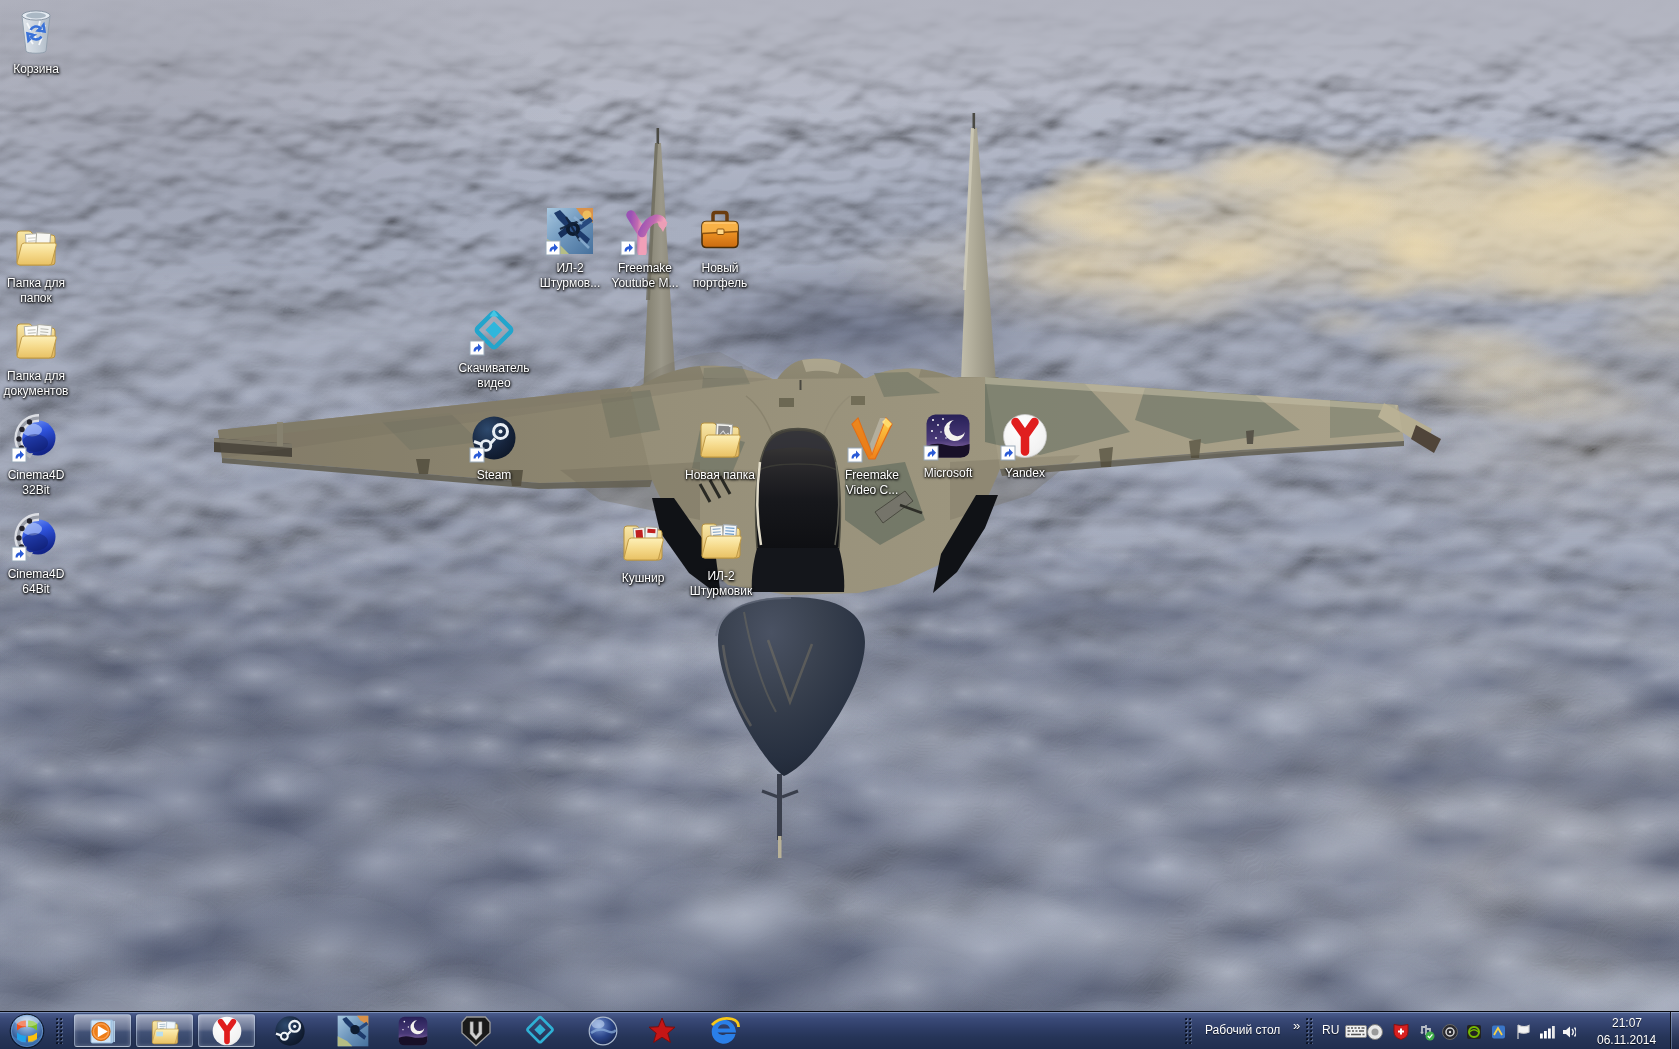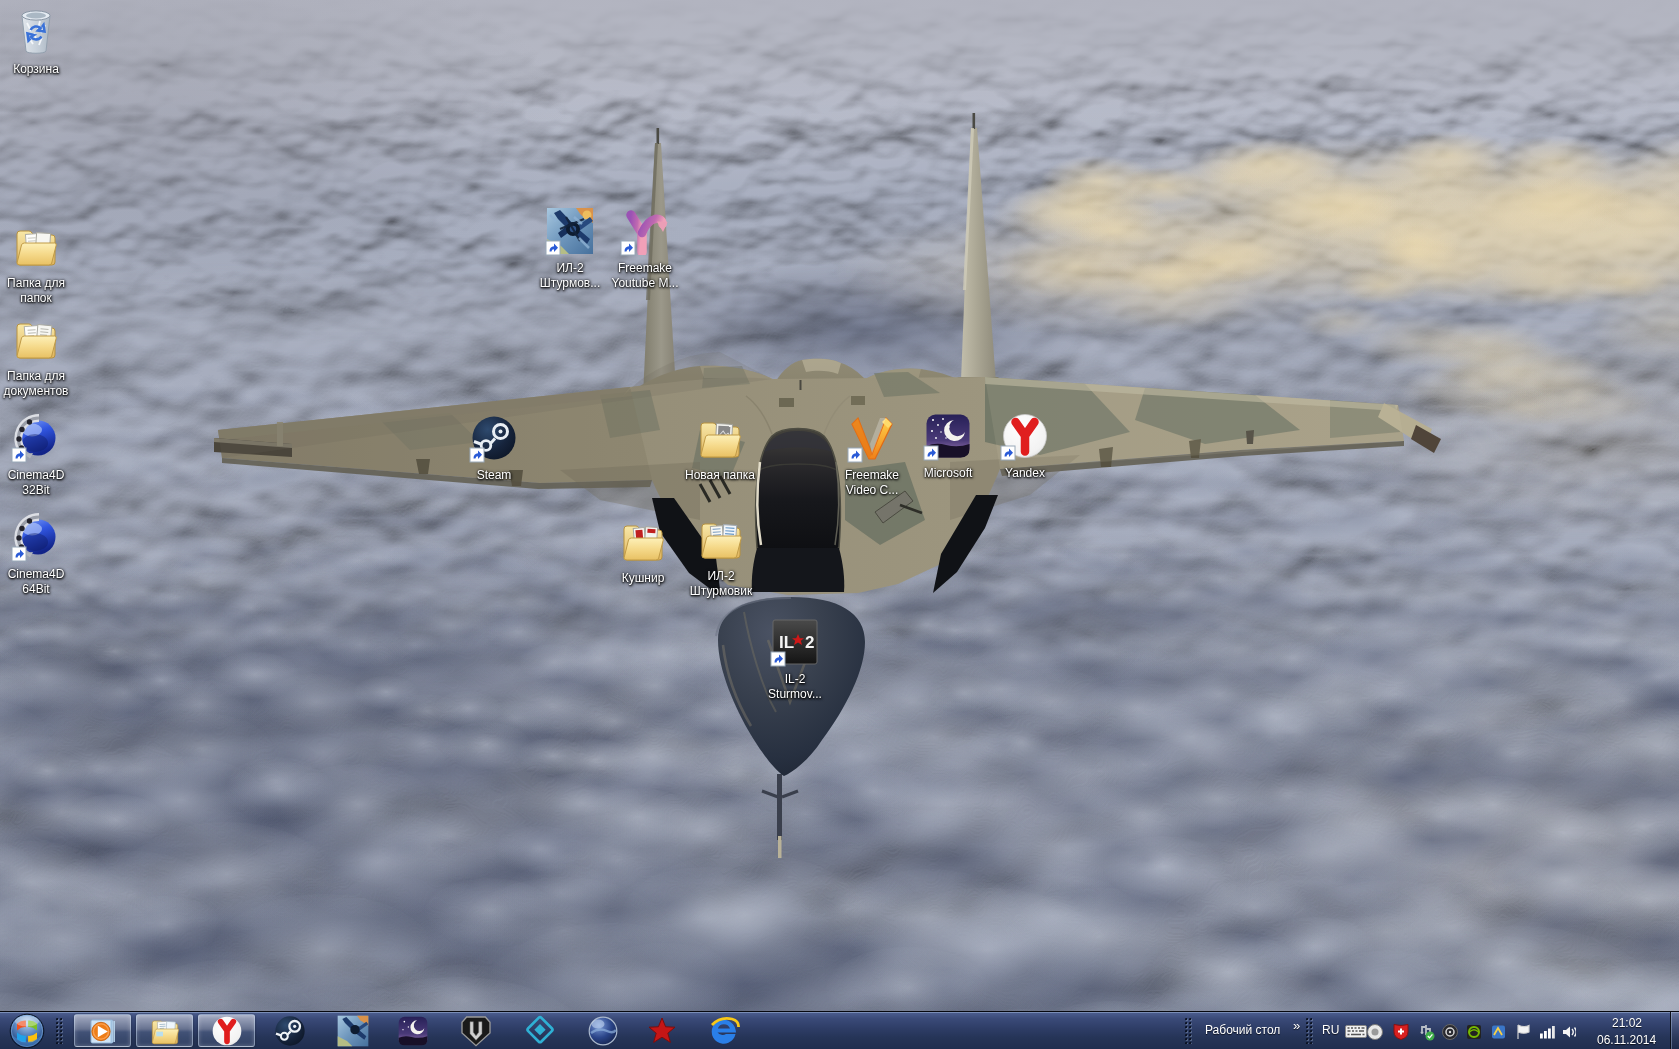--- a/index.html
+++ b/index.html
@@ -1639,20 +1639,44 @@
 <svg width="48" height="48" viewBox="0 0 48 48">
  <path d="M21,45 L21,26 L10,8" fill="none" stroke="url(#fyg)" stroke-width="9.5" stroke-linecap="round" stroke-linejoin="round"></path>
  <path d="M21,26 C24,19 28.5,13.5 34,12 C38.5,11 41.5,13.5 41.5,17" fill="none" stroke="url(#fyg)" stroke-width="8.5" stroke-linecap="round"></path>
  <path d="M46.5,15 L36,14.5 L42,25 Z" fill="#ec9eb6"></path>
 </svg>
 <svg class="sc" width="16" height="16" viewBox="-1 -1 16 16">
         <use href="#scarrow"></use>
       </svg>
 <div class="lbl">Freemake<br>Youtube M...</div>
 </div>
+<div class="dicon" style="left:675px;top:207px">
+<svg width="48" height="48" viewBox="0 0 48 48">
+ <path d="M17,14 L17,8 Q17,5.5 19.5,5.5 L28.5,5.5 Q31,5.5 31,8 L31,14" fill="none" stroke="#6b3c0e" stroke-width="3.5"></path>
+ <path d="M6,19 Q6,14.5 10.5,14.5 L37.5,14.5 Q42,14.5 42,19 L42,36 Q42,40.5 37.5,40.5 L10.5,40.5 Q6,40.5 6,36 Z" fill="url(#bfg)" stroke="#4a2c06" stroke-width="1.5"></path>
+ <path d="M6,19 Q6,14.5 10.5,14.5 L37.5,14.5 Q42,14.5 42,19 L42,24.5 L6,26.5 Z" fill="#f8b44a" opacity="0.85"></path>
+ <path d="M6,26.5 L42,24.5" stroke="#8a5210" stroke-width="1.5"></path>
+ <rect x="21" y="22" width="7" height="5.5" rx="1" fill="#ffd98a" stroke="#8a5210"></rect>
+ <path d="M8,16 L40,16" stroke="#ffce80" stroke-width="1.5" opacity="0.8"></path>
+</svg>
+<div class="lbl">Новый<br>портфель</div>
+</div>
+<div class="dicon" style="left:449px;top:307px">
+<svg width="48" height="48" viewBox="0 0 48 48">
+ <g transform="rotate(45 24 23)">
+  <rect x="11" y="10" width="26" height="26" rx="3" fill="none" stroke="#23a5cc" stroke-width="4.5"></rect>
+  <rect x="18" y="17" width="12" height="12" fill="#2fb6dc"></rect>
+ </g>
+ <path d="M24,3 L28.5,9.5 L19.5,9.5 Z" fill="#45c6e4"></path>
+</svg>
+<svg class="sc" width="16" height="16" viewBox="-1 -1 16 16">
+        <use href="#scarrow"></use>
+      </svg>
+<div class="lbl">Скачиватель<br>видео</div>
+</div>
 <div class="dicon" style="left:449px;top:414px">
 <svg width="48" height="48" viewBox="0 0 48 48">
  <circle cx="24" cy="24" r="21.5" fill="url(#steamg)"></circle>
  <circle cx="30.5" cy="17.5" r="7" fill="none" stroke="#e8eef4" stroke-width="3"></circle>
  <circle cx="30.5" cy="17.5" r="2" fill="#e8eef4"></circle>
  <circle cx="16" cy="31.5" r="4.8" fill="none" stroke="#e8eef4" stroke-width="2.8"></circle>
  <path d="M4,27.5 L12,30.5 M20.5,29.5 L25,24.5" stroke="#e8eef4" stroke-width="3"></path>
 </svg>
 <svg class="sc" width="16" height="16" viewBox="-1 -1 16 16">
         <use href="#scarrow"></use>
@@ -1726,32 +1750,20 @@
 <svg width="48" height="48" viewBox="0 0 48 48">
  <use href="#fb"></use>
  <rect x="14" y="11" width="12" height="19" fill="#f8f8f4" stroke="#a8a8a0" transform="rotate(-4 20 20)"></rect>
  <path d="M16,14 h8 M16,17 h8 M16,20 h8 M16,23 h6" stroke="#8aa8c8" stroke-width="1.2" transform="rotate(-4 20 20)"></path>
  <rect x="26" y="10" width="13" height="20" fill="#f2f6fa" stroke="#a0a8b0" transform="rotate(4 32 20)"></rect>
  <path d="M28,13 h9 M28,16 h9 M28,19 h9 M28,22 h7" stroke="#6a9ac8" stroke-width="1.2" transform="rotate(4 32 20)"></path>
  <rect x="28" y="24" width="6" height="4" fill="#4ab0d8" transform="rotate(4 32 20)"></rect>
  <use href="#ff"></use>
 </svg>
 <div class="lbl">ИЛ-2<br>Штурмовик</div>
-</div>
-<div class="dicon" style="left:750px;top:618px">
-<svg width="48" height="48" viewBox="0 0 48 48">
- <rect x="2" y="2" width="44" height="44" rx="2" fill="url(#il2g)" stroke="#666" stroke-width="1"></rect>
- <text x="8" y="30" font-family="Liberation Sans,sans-serif" font-size="17" font-weight="bold" fill="#f4f4f4">IL</text>
- <path d="M27,17 L28.8,21.2 L33,21.2 L29.8,23.8 L31,28 L27,25.5 L23,28 L24.2,23.8 L21,21.2 L25.2,21.2 Z" fill="#d01818" transform="translate(0,-1)"></path>
- <text x="34" y="30" font-family="Liberation Sans,sans-serif" font-size="17" font-weight="bold" fill="#f4f4f4">2</text>
-</svg>
-<svg class="sc" width="16" height="16" viewBox="-1 -1 16 16">
-        <use href="#scarrow"></use>
-      </svg>
-<div class="lbl">IL-2<br>Sturmov...</div>
 </div>
 
 <div id="taskbar">
  <svg style="position:absolute;left:9px;top:1px" width="36" height="36" viewBox="0 0 36 36">
   <defs>
    <radialGradient id="orbg" cx="0.5" cy="0.25" r="0.9">
     <stop offset="0" stop-color="#b8d4f0"></stop>
             <stop offset="0.4" stop-color="#5a86c0"></stop>
     <stop offset="0.75" stop-color="#23457c"></stop>
             <stop offset="1" stop-color="#12264a"></stop>
@@ -1874,17 +1886,17 @@
   <rect x="126" y="2.5" width="13" height="13" rx="2" fill="#3a76c8"></rect>
         <path d="M128,12 L132,5 L136,12" stroke="#f8d048" stroke-width="1.8" fill="none"></path>
   <path d="M152,2 L152,16 M152,2 Q158,5 163,2.5 L163,9 Q158,11.5 152,9" fill="#f4f4f4" stroke="#d0d0d0" stroke-width="1.2"></path>
   <rect x="174" y="10.5" width="2.8" height="5" fill="#fff"></rect>
         <rect x="178" y="8" width="2.8" height="7.5" fill="#fff"></rect>
   <rect x="182" y="5.5" width="2.8" height="10" fill="#fff"></rect>
         <rect x="186" y="3" width="2.8" height="12.5" fill="#e8e8e8"></rect>
   <path d="M197,7 h3 l4,-3.5 v11 l-4,-3.5 h-3 Z" fill="#f4f4f4"></path>
   <path d="M206,6 Q208.5,9 206,12 M208.5,4.5 Q212,9 208.5,13.5" stroke="#f4f4f4" stroke-width="1.4" fill="none"></path>
  </svg>
- <div class="trtxt" style="left:1612px;top:4px">21:02</div>
+ <div class="trtxt" style="left:1612px;top:4px">21:07</div>
  <div class="trtxt" style="left:1597px;top:21px">06.11.2014</div>
  <div style="position:absolute;left:1670px;top:0;width:9px;height:38px;border-left:1px solid #0a0f1a;background:linear-gradient(rgba(255,255,255,.18),rgba(255,255,255,.05) 50%,rgba(0,0,0,.1));box-shadow:inset 1px 0 0 rgba(180,200,230,.4);"></div>
 </div>
 </div>
 
 </body></html>

